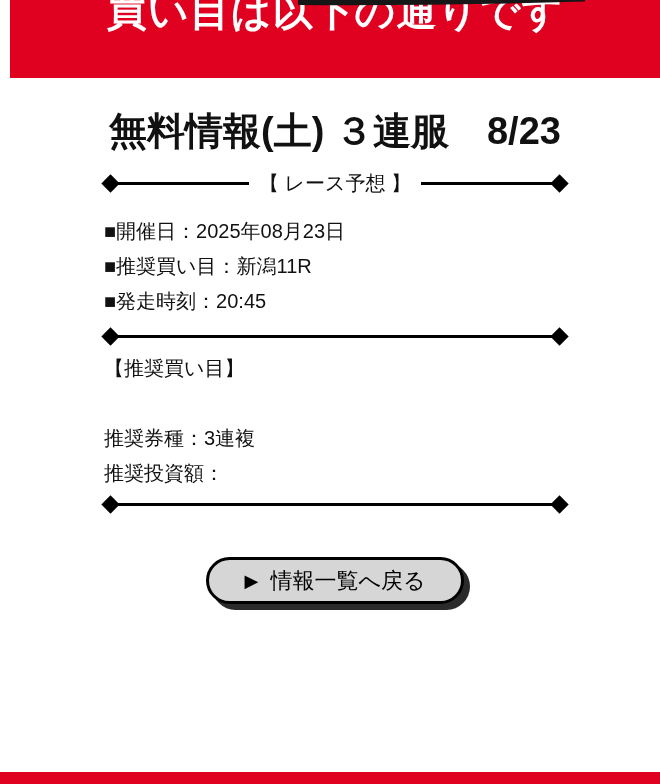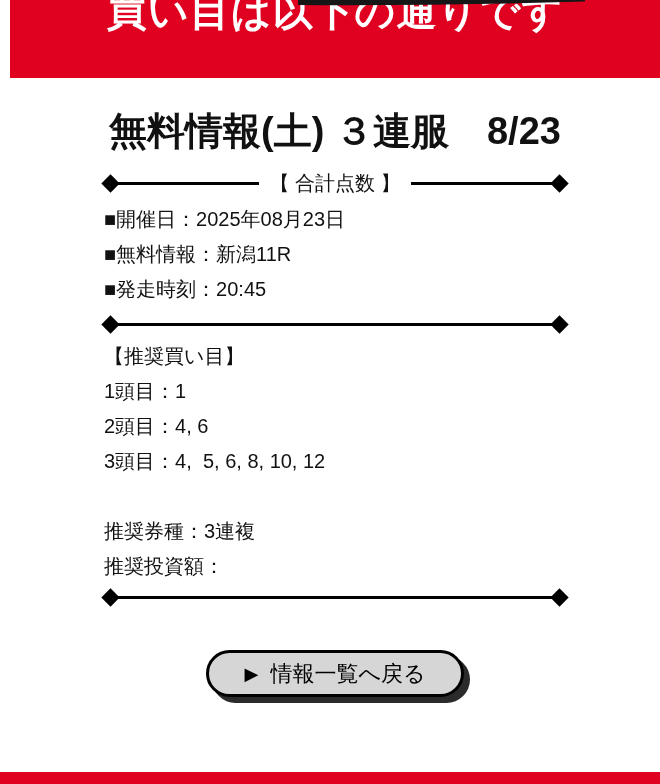--- a/index.html
+++ b/index.html
@@ -76,21 +76,21 @@
   }
   .divider .divider-label{
     flex:none;
     font-size:20px;
     padding:0 10px;
     white-space:nowrap;
   }
   .divider-race{margin-top:22px;}
   .divider-mid{margin-top:10px;}
   .divider-bottom{margin-top:6px;}
-  .info-block{margin-top:12px;}
+  .info-block{margin-top:24px;}
   .text-line{
     margin:0;
     font-size:20px;
     line-height:35px;
     white-space:pre-wrap;
   }
   .picks-heading{
     margin:8px 0 0;
     font-size:20px;
     line-height:35px;
@@ -140,44 +140,39 @@
     <h1>買い目は以下の通りです</h1>
   </header>
 
   <main class="content">
 
     <h2 class="page-title">無料情報(土) ３連服　8/23</h2>
 
     <div class="divider divider-race">
       <span class="diamond"></span>
       <span class="line"></span>
-      <span class="divider-label">【 合計点数 】</span>
+      <span class="divider-label">【 レース予想 】</span>
       <span class="line"></span>
       <span class="diamond"></span>
     </div>
 
     <div class="info-block">
       <p class="text-line">■開催日：2025年08月23日</p>
-      <p class="text-line">■無料情報：新潟11R</p>
+      <p class="text-line">■推奨買い目：新潟11R</p>
       <p class="text-line">■発走時刻：20:45</p>
     </div>
 
     <div class="divider divider-mid">
       <span class="diamond"></span>
       <span class="line"></span>
       <span class="diamond"></span>
     </div>
 
     <p class="picks-heading">【推奨買い目】</p>
 
-    <div>
-      <p class="text-line">1頭目：1</p>
-      <p class="text-line">2頭目：4, 6</p>
-      <p class="text-line">3頭目：4,  5, 6, 8, 10, 12</p>
-    </div>
 
     <div class="spacer"></div>
 
     <div>
       <p class="text-line">推奨券種：3連複</p>
       <p class="text-line">推奨投資額：</p>
     </div>
 
     <div class="divider divider-bottom">
       <span class="diamond"></span>

